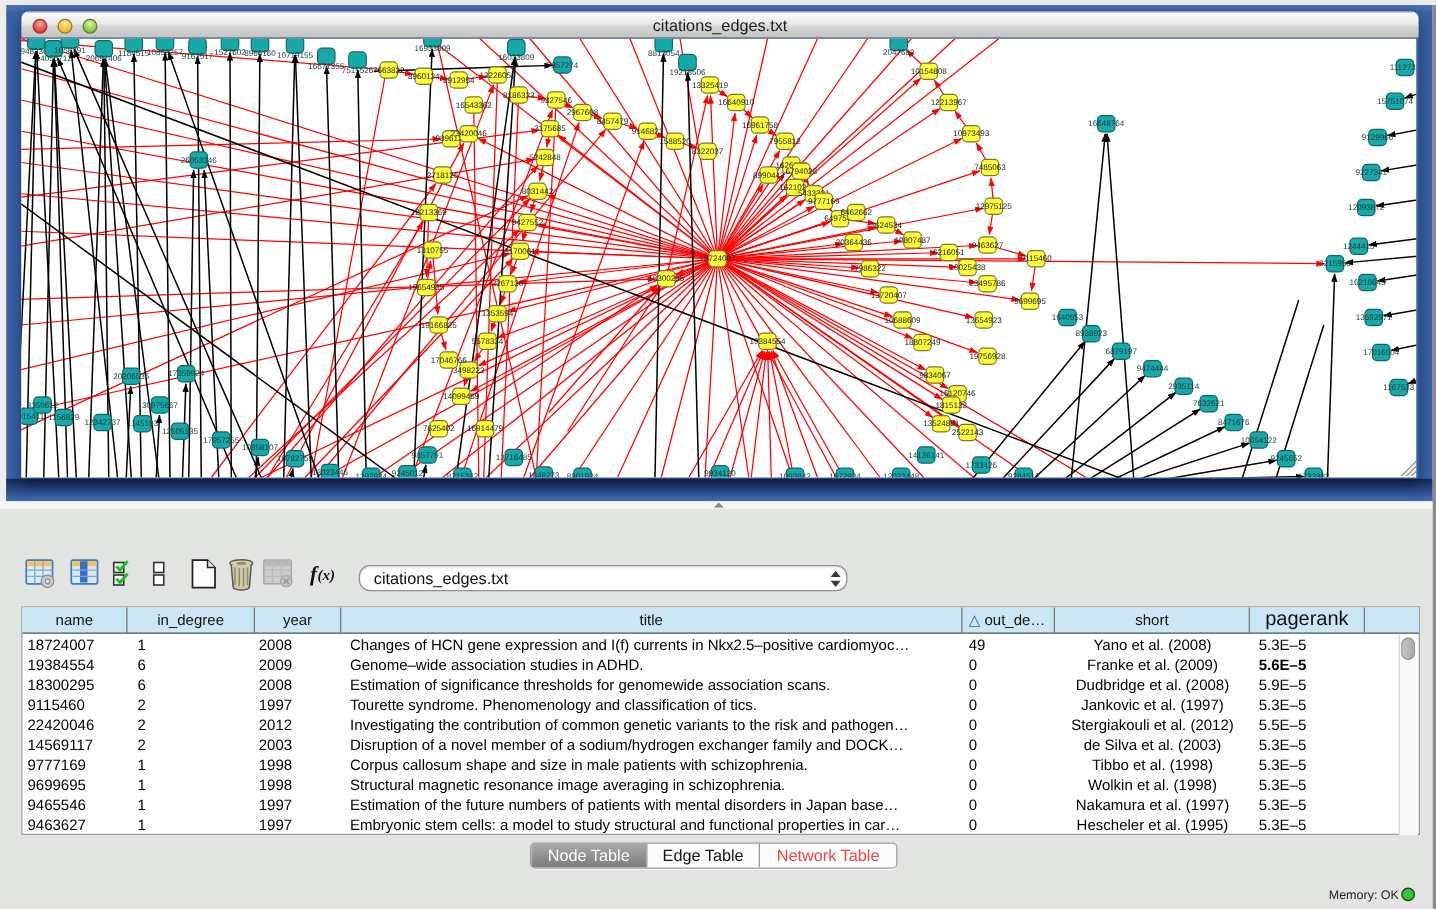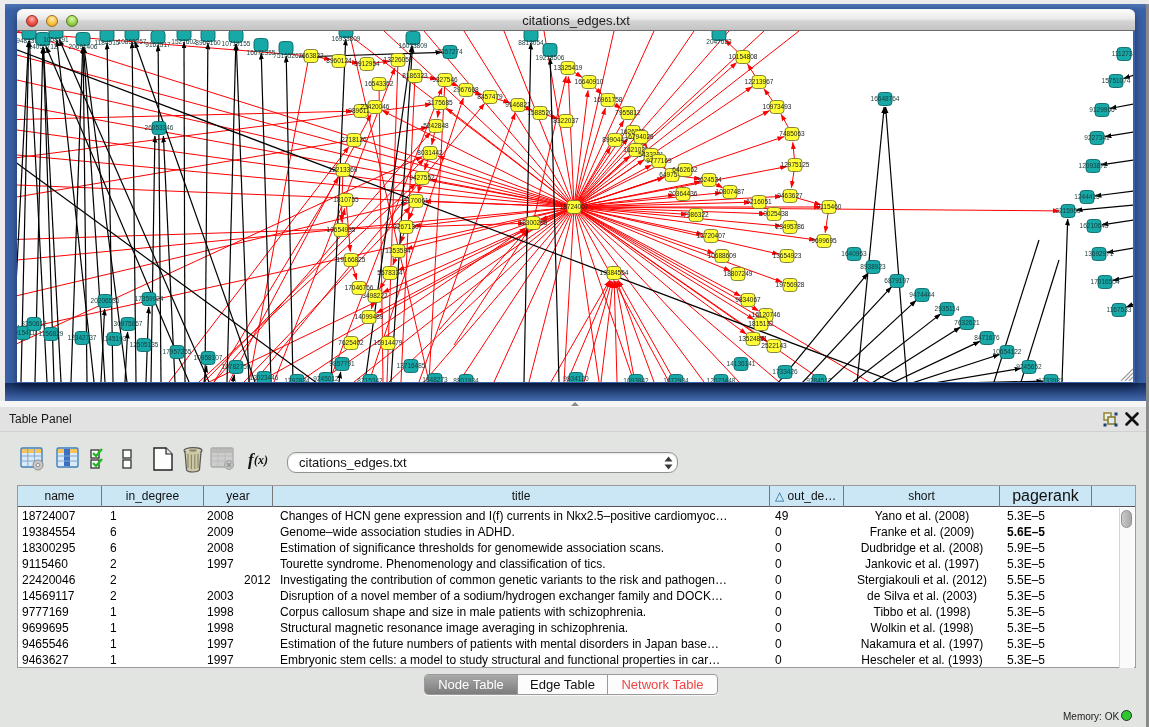--- a/index.html
+++ b/index.html
@@ -552,34 +552,20 @@
   <svg class="abs" style="left:1098px;top:356px;" width="18" height="16" viewBox="0 0 18 16">
     <path d="M6,16 L18,4 M10,16 L18,8 M14,16 L18,12" stroke="#9a9a9a" stroke-width="1.2"></path>
   </svg>
 </div>
 
 <div class="abs" style="left:0;top:401px;width:1146px;height:6px;background:#f6f6f6;"></div>
 <div class="abs" style="left:571px;top:402px;width:0;height:0;border-left:4px solid transparent;border-right:4px solid transparent;border-bottom:4px solid #8a8a8a;"></div>
 
 <div class="abs" style="left:0;top:407px;width:1146px;height:320px;background:#e2e4e1;">
 
-  <div class="abs" style="left:0;top:0;width:1146px;height:25px;background:#e2e2e2;border-bottom:1px solid #d0d0d0;">
-    <div class="abs" style="left:9px;top:5px;font-size:12px;color:#1a1a1a;">Table Panel</div>
-
-    <svg class="abs" style="left:1102px;top:4px;" width="17" height="17" viewBox="0 0 17 17">
-      <rect x="2" y="2" width="7" height="7" fill="#e8f1fa" stroke="#9a8c30" stroke-width="1.6"></rect>
-      <rect x="6" y="6" width="7" height="7" fill="#dcebf8" stroke="#8a7c28" stroke-width="1.6"></rect>
-      <rect x="12.5" y="1.5" width="3" height="3" fill="#1d3f6e"></rect>
-      <rect x="1.5" y="12.5" width="3" height="3" fill="#1d3f6e"></rect>
-      <rect x="12.5" y="12.5" width="3" height="3" fill="#1d3f6e"></rect>
-    </svg>
-    <svg class="abs" style="left:1124px;top:4px;" width="16" height="16" viewBox="0 0 16 16">
-      <path d="M2.5,2.5 L13.5,13.5 M13.5,2.5 L2.5,13.5" stroke="#111" stroke-width="2.6" stroke-linecap="round"></path>
-    </svg>
-  </div>
 
   <svg class="abs" style="left:18px;top:38px;" width="260" height="28" viewBox="0 0 260 28">
 <g>
         <rect x="3" y="3" width="21" height="19" rx="1.5" fill="#dce9f6" stroke="#3f7fb8" stroke-width="1.4"></rect>
         <rect x="4" y="4" width="19" height="4" fill="#f5c35a"></rect>
         <path d="M9.8,4 V22 M16.4,4 V22 M4,11 H24 M4,16 H24" stroke="#7aa8cf" stroke-width="1"></path>
         <circle cx="20" cy="20" r="5" fill="#c9c9c9" stroke="#8f8f8f" stroke-width="1"></circle>
         <circle cx="20" cy="20" r="1.8" fill="#efefef" stroke="#8f8f8f"></circle>
       </g>
 <g>
@@ -669,21 +655,21 @@
 <div class="abs" style="left:92px;">2</div>
 <div class="abs" style="left:189px;">1997</div>
 <div class="abs" style="left:262px;width:492px;overflow:hidden;">Tourette syndrome. Phenomenology and classification of tics.</div>
 <div class="abs" style="left:757px;">0</div>
 <div class="abs" style="left:826px;width:156px;text-align:center;">Jankovic et al. (1997)</div>
 <div class="abs" style="left:989px;">5.3E–5</div>
 </div>
 <div class="abs" style="left:0;top:86px;width:1100px;height:16px;font-size:12px;line-height:16px;color:#000;white-space:nowrap;">
 <div class="abs" style="left:4px;">22420046</div>
 <div class="abs" style="left:92px;">2</div>
-<div class="abs" style="left:189px;margin-left:37px;">2012</div>
+<div class="abs" style="left:189px;">2012</div>
 <div class="abs" style="left:262px;width:492px;overflow:hidden;">Investigating the contribution of common genetic variants to the risk and pathogen…</div>
 <div class="abs" style="left:757px;">0</div>
 <div class="abs" style="left:826px;width:156px;text-align:center;">Stergiakouli et al. (2012)</div>
 <div class="abs" style="left:989px;">5.5E–5</div>
 </div>
 <div class="abs" style="left:0;top:102px;width:1100px;height:16px;font-size:12px;line-height:16px;color:#000;white-space:nowrap;">
 <div class="abs" style="left:4px;">14569117</div>
 <div class="abs" style="left:92px;">2</div>
 <div class="abs" style="left:189px;">2003</div>
 <div class="abs" style="left:262px;width:492px;overflow:hidden;">Disruption of a novel member of a sodium/hydrogen exchanger family and DOCK…</div>
@@ -717,21 +703,21 @@
 <div class="abs" style="left:757px;">0</div>
 <div class="abs" style="left:826px;width:156px;text-align:center;">Nakamura et al. (1997)</div>
 <div class="abs" style="left:989px;">5.3E–5</div>
 </div>
 <div class="abs" style="left:0;top:166px;width:1100px;height:16px;font-size:12px;line-height:16px;color:#000;white-space:nowrap;">
 <div class="abs" style="left:4px;">9463627</div>
 <div class="abs" style="left:92px;">1</div>
 <div class="abs" style="left:189px;">1997</div>
 <div class="abs" style="left:262px;width:492px;overflow:hidden;">Embryonic stem cells: a model to study structural and functional properties in car…</div>
 <div class="abs" style="left:757px;">0</div>
-<div class="abs" style="left:826px;width:156px;text-align:center;">Hescheler et al. (1993)</div>
+<div class="abs" style="left:826px;width:156px;text-align:center;">Hescheler et al. (1995)</div>
 <div class="abs" style="left:989px;">5.3E–5</div>
 </div>
 <div class="abs" style="left:1101px;top:22px;width:15px;height:160px;background:#fafafa;border-left:1px solid #d5d5d5;"></div>
 <div class="abs" style="left:1103px;top:24px;width:11px;height:18px;border-radius:6px;background:linear-gradient(90deg,#c9c9c9,#a8a8a8);border:1px solid #909090;"></div>
 </div>
 
   <div class="abs" style="left:424px;top:267px;height:21px;border:1px solid #9a9a9a;border-radius:4px;background:#fcfcfc;display:flex;overflow:hidden;box-shadow:0 1px 0 rgba(255,255,255,0.7);">
     <div style="width:92px;text-align:center;font-size:13px;line-height:19px;color:#ffffff;background:linear-gradient(180deg,#a9a9a9,#7c7c7c);">Node Table</div>
     <div style="width:90px;text-align:center;font-size:13px;line-height:19px;color:#111;border-left:1px solid #9a9a9a;">Edge Table</div>
     <div style="width:110px;text-align:center;font-size:13px;line-height:19px;color:#ef4444;border-left:1px solid #9a9a9a;">Network Table</div>

